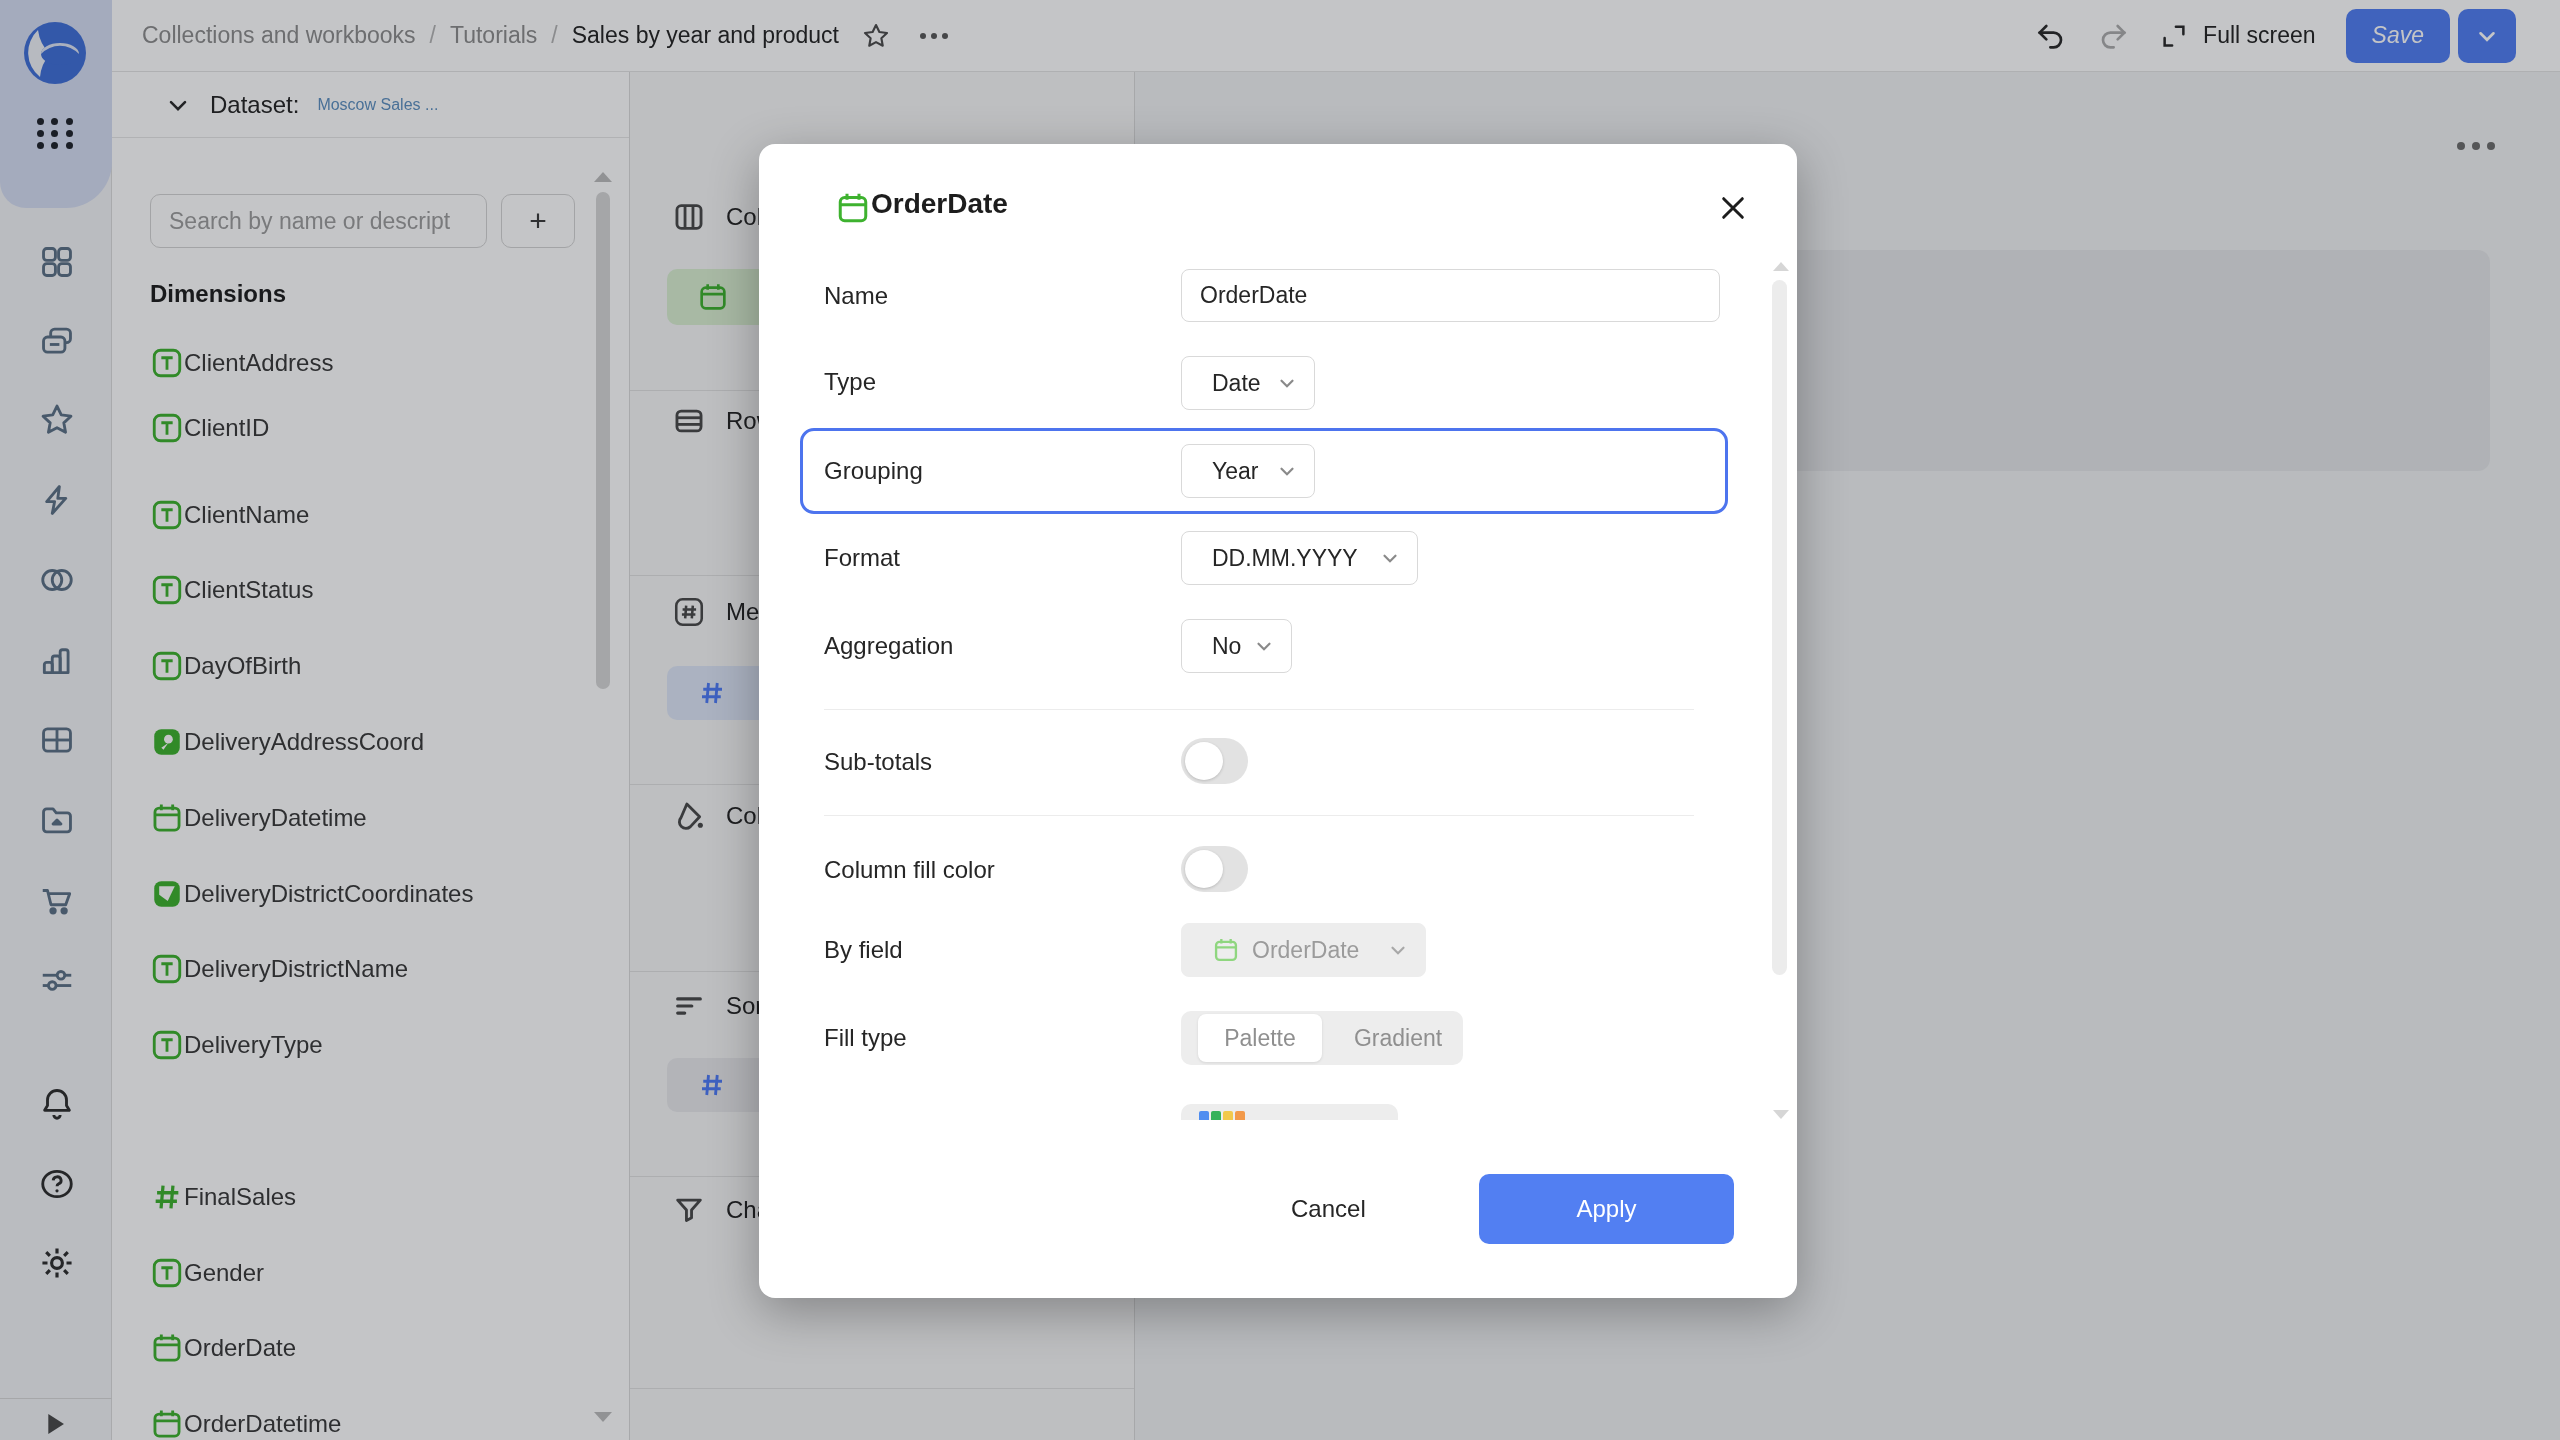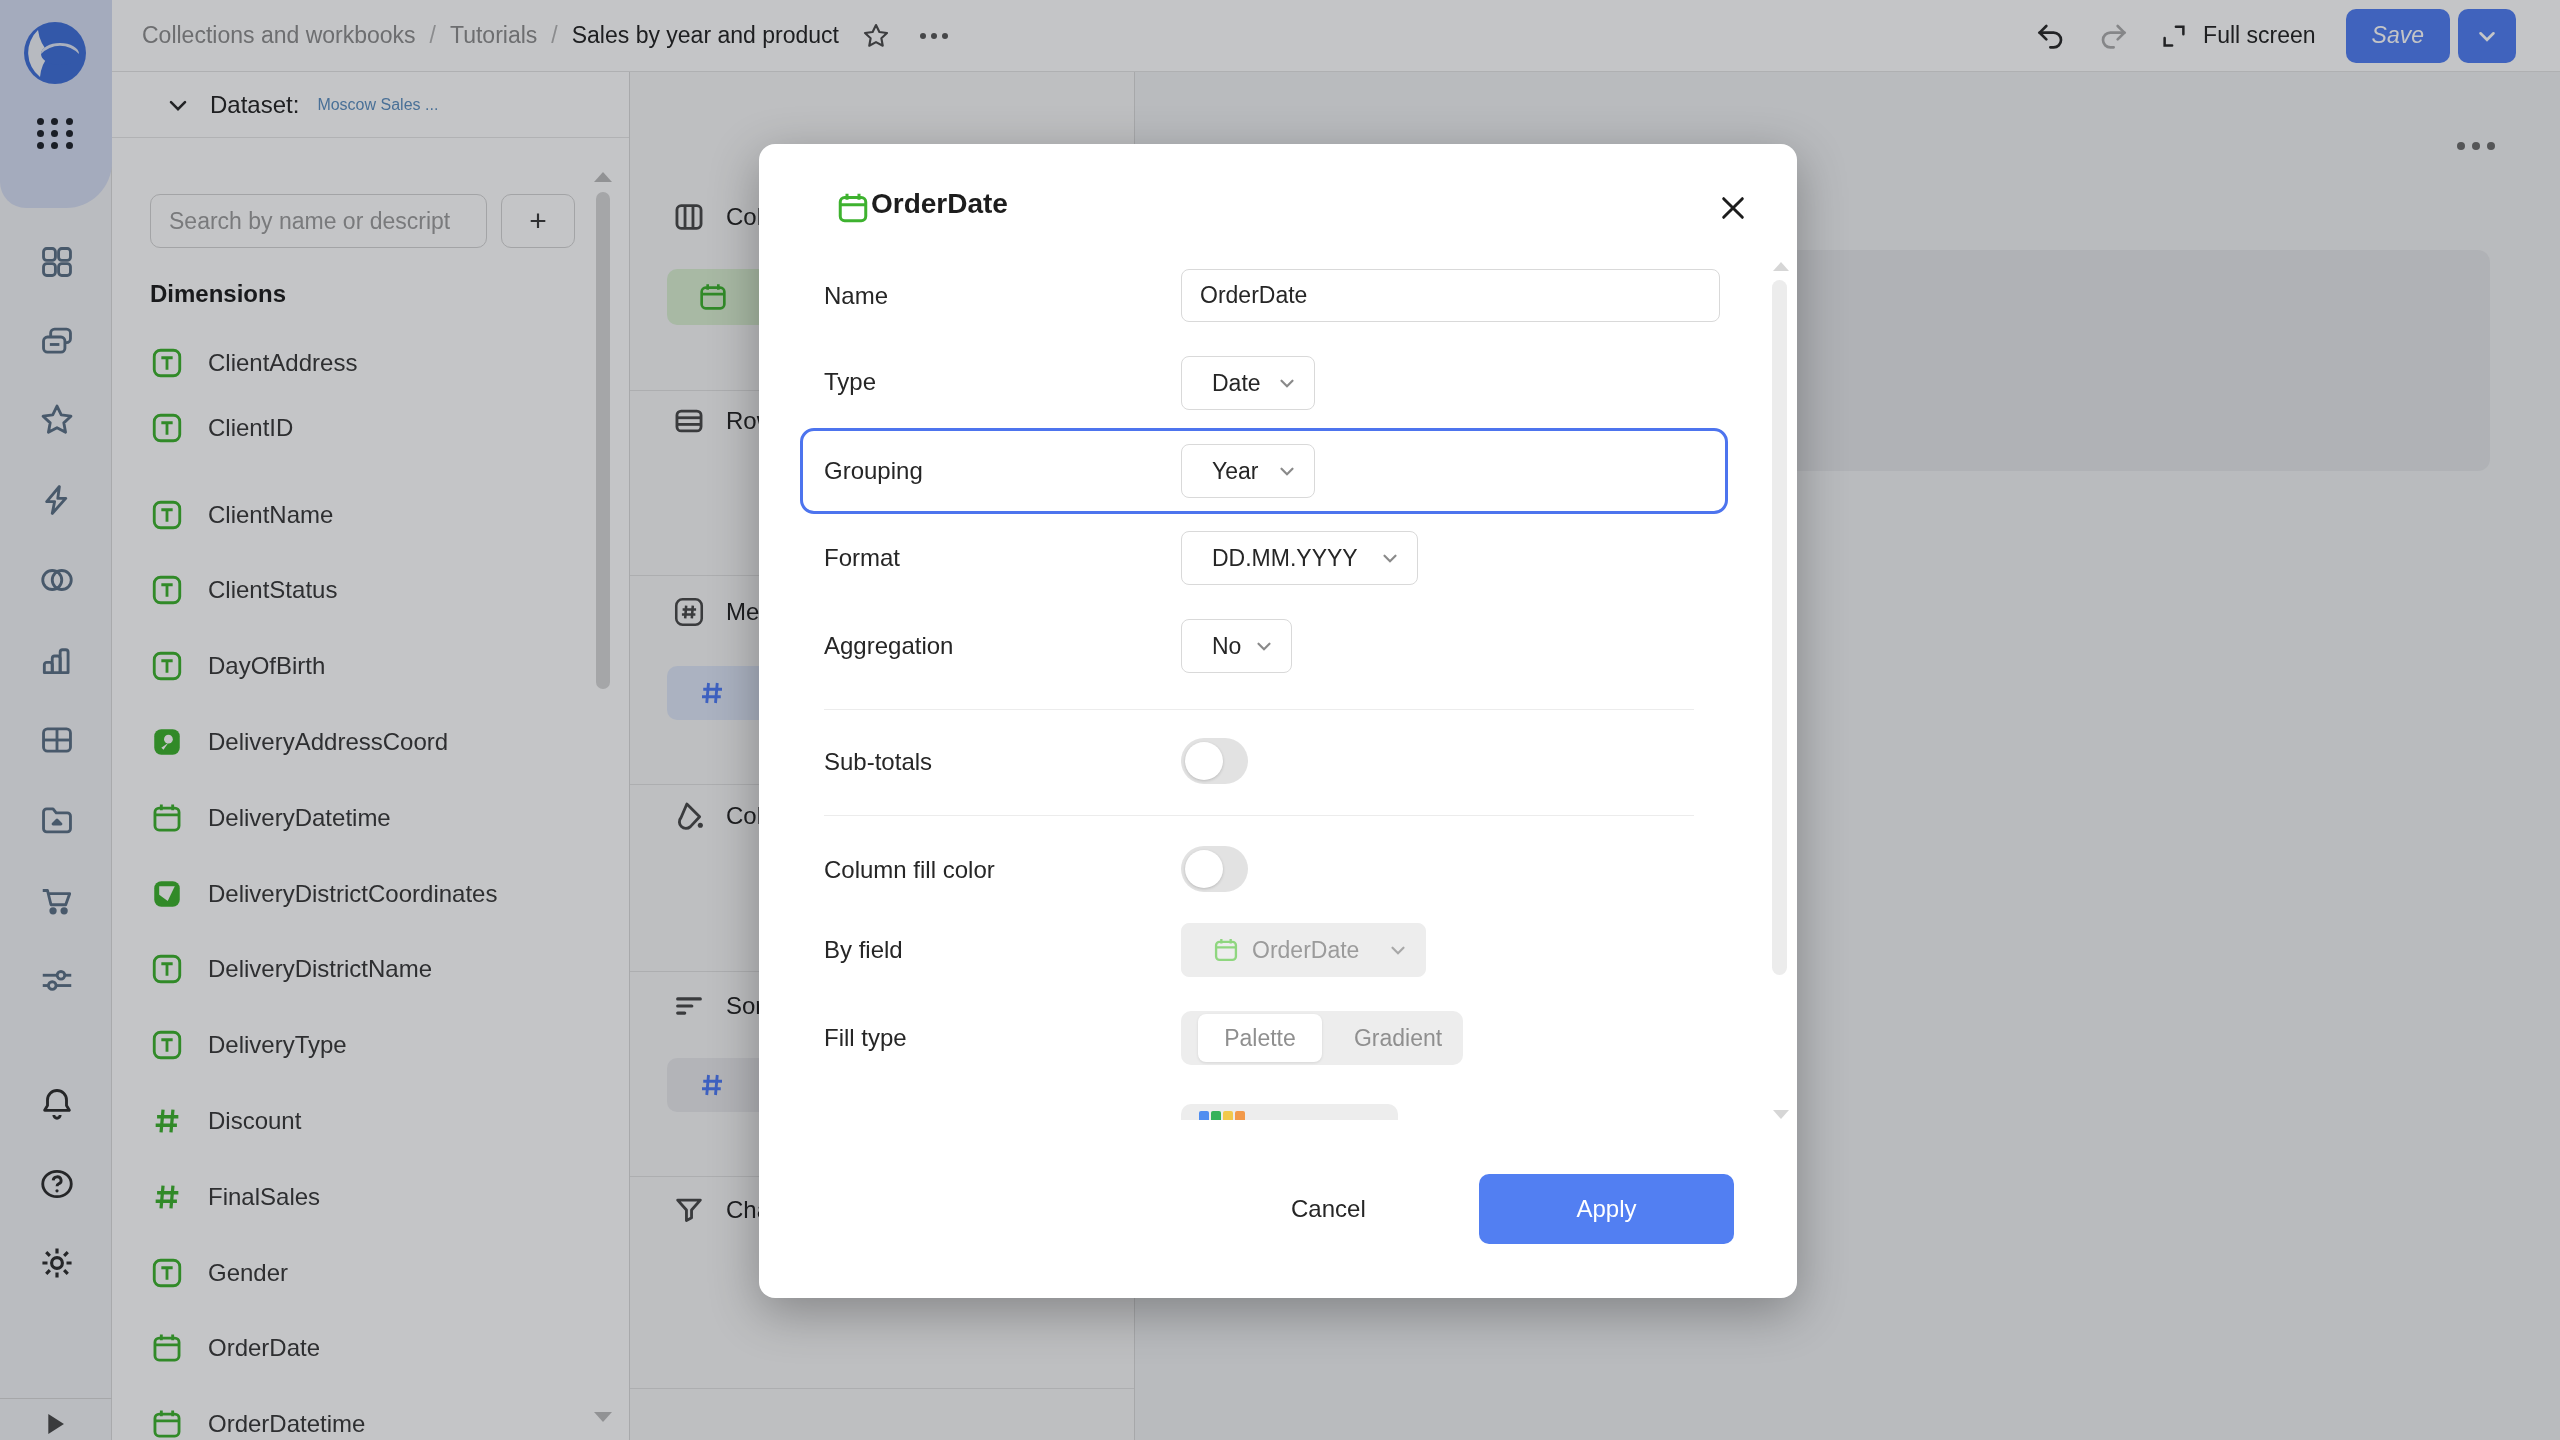--- a/index.html
+++ b/index.html
@@ -47,21 +47,21 @@
   .lp-header-link  { font-size:16px; color:#5e90c0; cursor:pointer; white-space:nowrap; }
   .search-input { position:absolute; left:38px; top:122px; width:337px; height:54px;
                   border:1px solid #d4d4d4; border-radius:10px; padding:0 18px; font-size:23px;
                   color:#262626; background:#fff; font-family:inherit; }
   .search-input::placeholder { color:#9d9d9d; }
   .add-btn { position:absolute; left:389px; top:122px; width:74px; height:54px;
              border:1px solid #d4d4d4; border-radius:10px; background:#fff; font-size:30px;
              color:#3c3c3c; cursor:pointer; line-height:50px; text-align:center; font-family:inherit; }
   .dims-title { position:absolute; left:38px; top:208px; font-size:24px; font-weight:700; color:#1f1f1f; }
   .field-row { position:absolute; left:0; width:470px; height:76px; display:flex;
-               align-items:center; gap:24px; padding-left:38px; cursor:pointer; }
+               align-items:center; padding-left:38px; cursor:pointer; }
   .field-name { font-size:24px; color:#3a3a3a; white-space:nowrap; }
   .lp-scroll-thumb { position:absolute; left:484px; top:120px; width:14px; height:497px;
                      background:#d6d6d6; border-radius:7px; }
   .tri-up, .tri-down { position:absolute; width:0; height:0; border-left:9px solid transparent;
                        border-right:9px solid transparent; }
   .tri-up   { border-bottom:10px solid #bdbdbd; }
   .tri-down { border-top:10px solid #bdbdbd; }
 
   
   .mid-panel { position:absolute; left:630px; top:72px; width:505px; height:1368px;
@@ -387,26 +387,20 @@
       <span class="field-name">DeliveryDistrictName</span>
     </div>
     <div class="field-row" style="top:935px">
       <svg viewBox="0 0 24 24" width="34" height="34" fill="none" stroke="#3eb22f" stroke-width="2">
           <rect x="3" y="3" width="18" height="18" rx="4.5"></rect>
           <path d="M8 8.3 h8 M12 8.3 v8.4"></path>
         </svg>
       <span class="field-name">DeliveryType</span>
     </div>
 
-    <div class="field-row" style="top:1011px">
-      <svg viewBox="0 0 24 24" width="34" height="34" fill="none" stroke="#3eb22f" stroke-width="2.3">
-          <path d="M9.2 4 L7.8 20 M16.2 4 L14.8 20 M5 9 h15 M4 15 h15"></path>
-        </svg>
-      <span class="field-name">Discount</span>
-    </div>
     <div class="field-row" style="top:1087px">
       <svg viewBox="0 0 24 24" width="34" height="34" fill="none" stroke="#3eb22f" stroke-width="2.3">
           <path d="M9.2 4 L7.8 20 M16.2 4 L14.8 20 M5 9 h15 M4 15 h15"></path>
         </svg>
       <span class="field-name">FinalSales</span>
     </div>
     <div class="field-row" style="top:1163px">
       <svg viewBox="0 0 24 24" width="34" height="34" fill="none" stroke="#3eb22f" stroke-width="2">
           <rect x="3" y="3" width="18" height="18" rx="4.5"></rect>
           <path d="M8 8.3 h8 M12 8.3 v8.4"></path>

